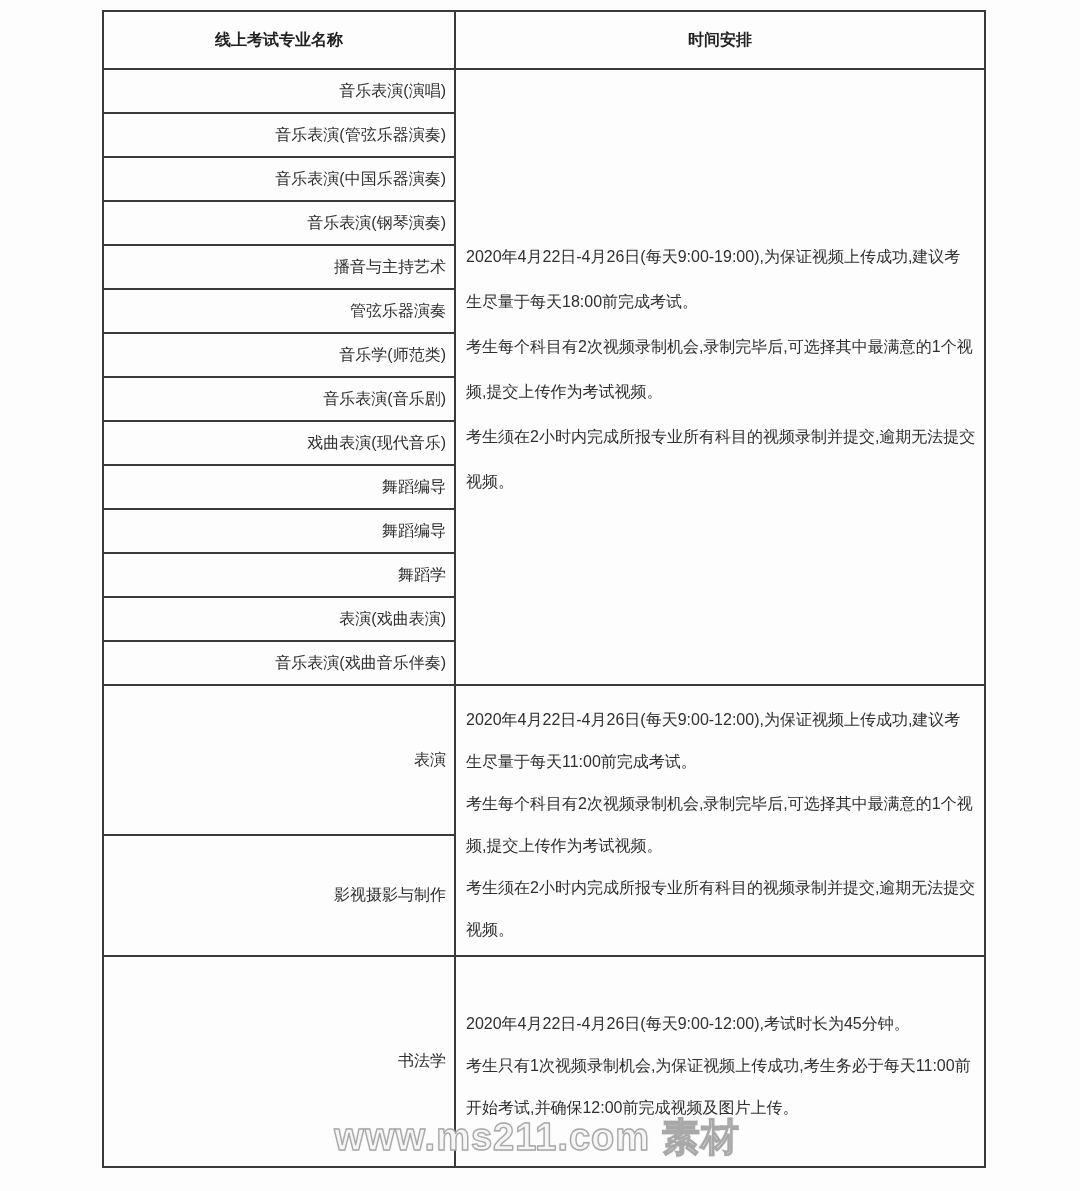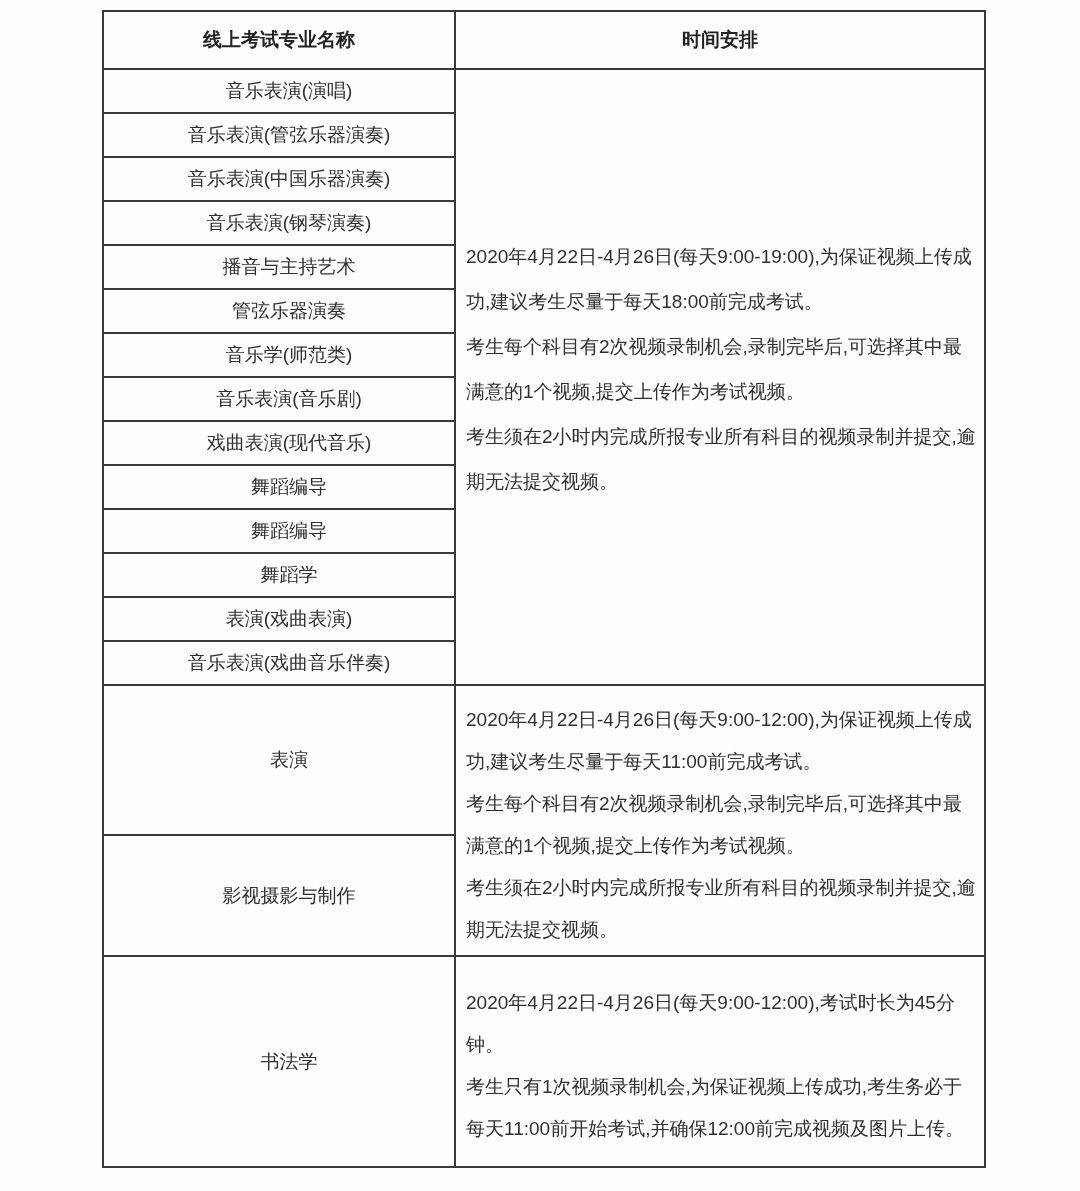--- a/index.html
+++ b/index.html
@@ -14,35 +14,35 @@
   .page{position:absolute;left:0;top:0;width:1080px;height:1191px;}
   table.sched{
     position:absolute;left:102px;top:10px;
     width:882px;
     border-collapse:collapse;
     table-layout:fixed;
   }
   table.sched th,table.sched td{
     border:2px solid #3a3a3a;
     vertical-align:middle;
-    font-size:19px;
+    font-size:16px;
   }
   col.c1{width:352px;}
   col.c2{width:530px;}
   th.hdr{
     height:54px;
     font-weight:bold;
     font-size:20px;
     text-align:center;
     color:#222;
   }
   td.major{
     height:42px;
     padding:0 8px 0 28px;
-    text-align:center;
+    text-align:right;
   }
   td.major-biaoyan{height:136px;margin-left:23px;}
   td.major-yingshi{height:109px;}
   td.major-shufa{height:209px;}
   td.schedule{
     padding:13px 8px 4px 10px;
     text-align:left;
   }
   td.schedule p{margin:0;}
   td.sched-1 p{line-height:45px;}
@@ -144,13 +144,14 @@
     <tr>
       <td class="major major-shufa">书法学</td>
       <td class="schedule sched-3">
         <p>2020年4月22日-4月26日(每天9:00-12:00),考试时长为45分钟。</p>
         <p>考生只有1次视频录制机会,为保证视频上传成功,考生务必于每天11:00前开始考试,并确保12:00前完成视频及图片上传。</p>
       </td>
     </tr>
   </tbody>
     </table>
 
+  <div class="watermark">www.ms211.com 素材</div>
 </div>
 
 </body></html>

